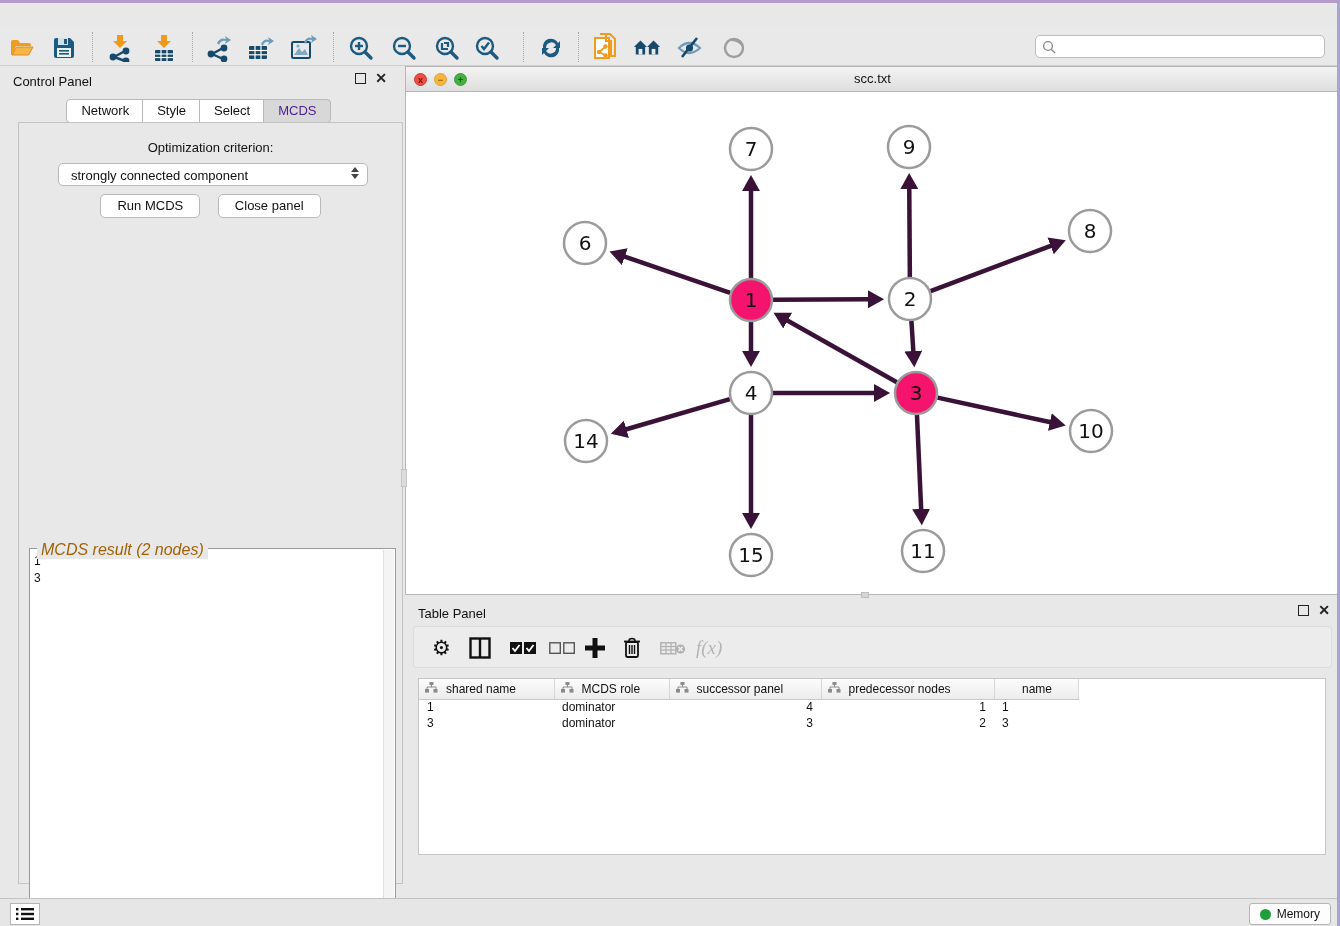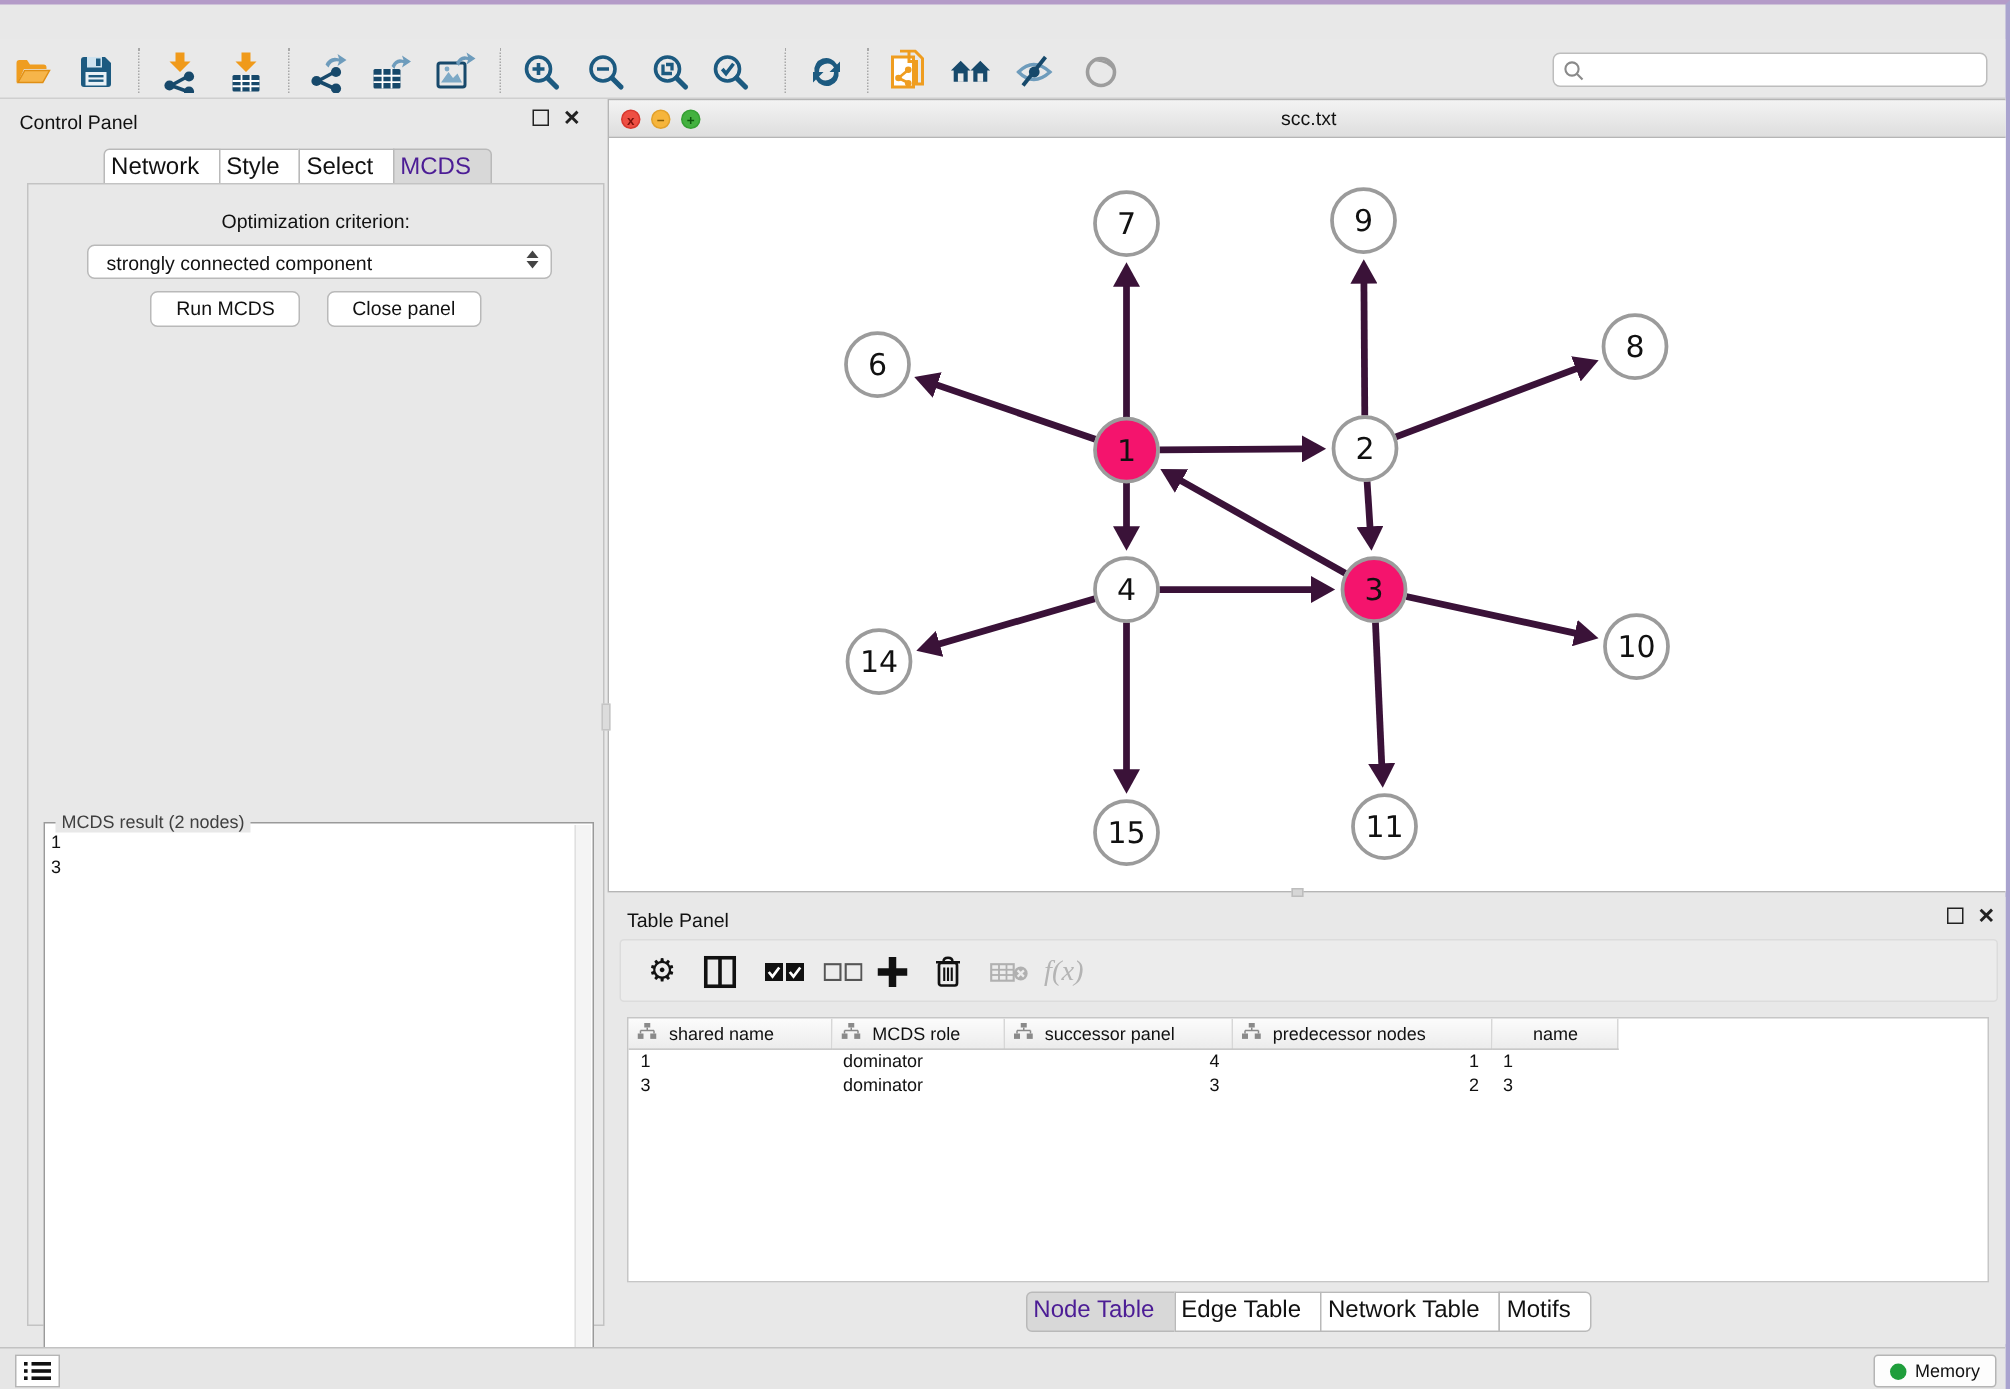--- a/index.html
+++ b/index.html
@@ -29,39 +29,39 @@
   
   .control-panel { position:absolute; left:0; top:63px; width:397px; height:832px; background:#e8e8e8; }
   .cp-header { position:absolute; left:0; top:0; width:100%; height:30px; }
   .panel-title { position:absolute; left:13px; top:8px; font-size:13px; color:#111; }
   .panel-btns { position:absolute; right:10px; top:7px; display:flex; gap:9px; align-items:center; }
   .float-btn { width:11px; height:11px; border:1.5px solid #222; background:transparent; display:inline-block; }
   .close-btn { font-size:14px; font-weight:bold; color:#222; line-height:11px; }
   .segbar { position:absolute; left:0; width:100%; text-align:center; }
   .cp-tabs { top:33px; }
   .seg { display:inline-block; background:#fff; border:1px solid #b9b9b9; margin-left:-1px;
-         padding:3px 13px 4px 4px; font-size:16px; color:#111; position:relative; }
+         padding:3px 13px 4px 14px; font-size:13px; color:#111; position:relative; }
   .seg:first-child { border-radius:4px 0 0 4px; margin-left:0; }
   .seg:last-child { border-radius:0 4px 4px 0; }
   .seg.active { background:#d8d8d8; color:#4c1d95; }
   .cp-body { position:absolute; left:18px; top:56px; width:385px; height:762px;
              border:1px solid #c3c3c3; background:#e8e8e8; }
   .opt-label { position:absolute; left:0; width:100%; top:17px; text-align:center; font-size:13px; color:#111; }
   .dropdown { position:absolute; left:39px; top:40px; width:310px; height:23px; background:#fff;
               border:1px solid #b9b9b9; border-radius:5px; }
   .dropdown .dd-label { position:absolute; left:12px; top:4px; font-size:13px; color:#111; }
   .dd-arrows { position:absolute; right:8px; top:3px; display:flex; flex-direction:column; gap:2px; }
   .dd-arrows i { width:0; height:0; border-left:4px solid transparent; border-right:4px solid transparent; display:block; }
   .dd-arrows .up { border-bottom:5px solid #444; }
   .dd-arrows .dn { border-top:5px solid #444; }
   .cp-buttons { position:absolute; left:0; top:71px; width:100%; text-align:center; }
   .mac-btn { display:inline-block; background:#fff; border:1px solid #b9b9b9; border-radius:5px;
              padding:3px 16px 4px 16px; font-size:13px; color:#111; margin:0 7px; }
   .result-box { position:absolute; left:10px; top:425px; width:367px; height:384px; }
-  .result-legend { position:absolute; left:8px; top:-7px; background:#e8e8e8; padding:0 4px; font-size:12px; color:#404040; z-index:2; }
+  .result-legend { position:absolute; left:8px; top:-7px; background:#e8e8e8; padding:0 4px; font-size:16px; color:#a16207; z-index:2;font-style:italic; }
   .result-frame { position:absolute; left:0; top:0; width:100%; height:100%; border:1px solid #9a9a9a; background:#fff; }
   .result-list { position:absolute; left:4px; top:4px; right:14px; bottom:4px; font-size:12px; line-height:17px; color:#111; }
   .result-scroll { position:absolute; right:1px; top:1px; width:11px; bottom:1px; background:#f4f4f4; border-left:1px solid #e0e0e0; }
 
   
   .network-window { position:absolute; left:405px; top:63px; width:935px; height:529px; background:#fff;
                     border:1px solid #b5b5b5; }
   .net-titlebar { position:absolute; left:0; top:0; width:100%; height:25px;
                   background:linear-gradient(#f3f3f3,#dedede); border-bottom:1px solid #b5b5b5; }
   .net-traffic { position:absolute; left:8px; top:6px; display:flex; gap:7px; }
@@ -544,21 +544,20 @@
             <tr>
               <td style="width: 135px;">3</td>
               <td style="width: 115px;">dominator</td>
               <td class="num" style="width: 152px;">3</td>
               <td class="num" style="width: 173px;">2</td>
               <td style="width: 84px;">3</td>
             </tr>
           </tbody>
       </table>
     </div>
-    <div class="segbar tp-tabs"><span class="seg active">Node Table</span><span class="seg">Edge Table</span><span class="seg">Network Table</span><span class="seg">Motifs</span></div>
   </div>
 
   <div class="statusbar">
     <div class="list-btn">
       <svg width="18" height="14" viewBox="0 0 18 14">
           <g fill="#111">
             <rect x="0" y="1" width="2.4" height="2.4"></rect>
             <rect x="5" y="1" width="13" height="2.4"></rect>
             <rect x="0" y="5.8" width="2.4" height="2.4"></rect>
             <rect x="5" y="5.8" width="13" height="2.4"></rect>

